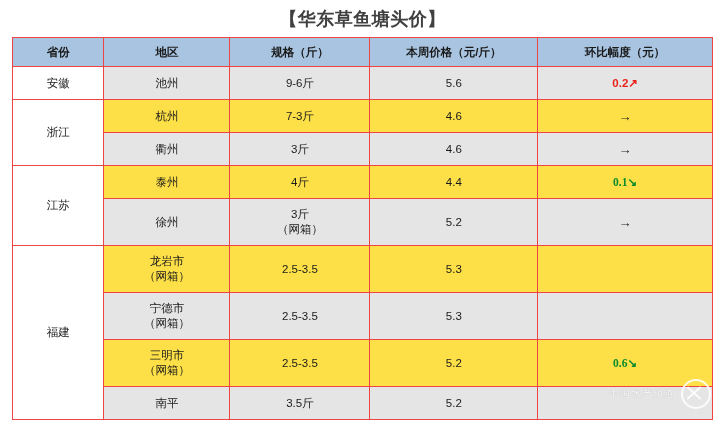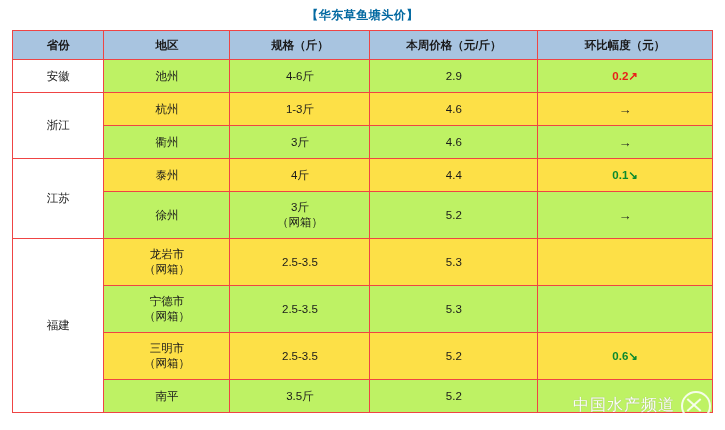--- a/index.html
+++ b/index.html
@@ -9,22 +9,22 @@
   }
   body {
     width: 725px;
     height: 430px;
     font-family: "Liberation Sans", sans-serif;
     position: relative;
     overflow: hidden;
   }
   .page-title {
     text-align: center;
-    color: #0369a1;
-    font-size: 12px;
+    color: #404040;
+    font-size: 18px;
     font-weight: bold;
     padding: 7px 0 6px 0;
     letter-spacing: 0.5px;
   }
   table.price-table {
     border-collapse: collapse;
     width: 701px;
     margin: 0 12px;
     table-layout: fixed;
   }
@@ -48,47 +48,48 @@
     background: #ffffff;
     font-weight: normal;
     font-size: 12px;
     color: #111111;
   }
   td.cell {
     background: #fde047;
     height: 32px;
   }
   td.cell.alt {
-    background: #bef264;
+    background: #e5e5e5;
   }
   td.cell.tall {
     height: 46px;
   }
   .multi-line {
     line-height: 15px;
   }
   .chg-up {
     color: #e8201a;
     font-weight: bold;
   }
   .chg-down {
     color: #0b8a2e;
     font-weight: bold;
+    font-family: Liberation Serif, serif;
   }
   .chg-flat {
     color: #222222;
     font-weight: bold;
     font-size: 13px;
   }
   .watermark {
     position: absolute;
     right: 14px;
-    bottom: 9px;
+    bottom: 21px;
     color: #ffffff;
-    font-size: 16px;
+    font-size: 10px;
     font-weight: normal;
     letter-spacing: 1px;
     text-shadow: 0 0 1px rgba(120,120,120,0.65);
     opacity: 0.95;
     pointer-events: none;
   }
   .watermark .wm-mark {
     display: inline-block;
     width: 26px;
     height: 26px;
@@ -123,28 +124,28 @@
       <th style="width:18%">地区</th>
       <th style="width:20%">规格（斤）</th>
       <th style="width:24%">本周价格（元/斤）</th>
       <th style="width:25%">环比幅度（元）</th>
     </tr>
   </thead>
   <tbody id="table-body">
       <tr>
         <td class="prov" rowspan="1">安徽</td>
         <td class="cell alt">池州</td>
-        <td class="cell alt">4-6斤</td>
-        <td class="cell alt">2.9</td>
+        <td class="cell alt">9-6斤</td>
+        <td class="cell alt">5.6</td>
         <td class="cell alt"><span class="chg-up">0.2↗</span></td>
       </tr>
       <tr>
         <td class="prov" rowspan="2">浙江</td>
         <td class="cell">杭州</td>
-        <td class="cell">1-3斤</td>
+        <td class="cell">7-3斤</td>
         <td class="cell">4.6</td>
         <td class="cell"><span class="chg-flat">→</span></td>
       </tr>
       <tr>
         <td class="cell alt">衢州</td>
         <td class="cell alt">3斤</td>
         <td class="cell alt">4.6</td>
         <td class="cell alt"><span class="chg-flat">→</span></td>
       </tr>
       <tr>

